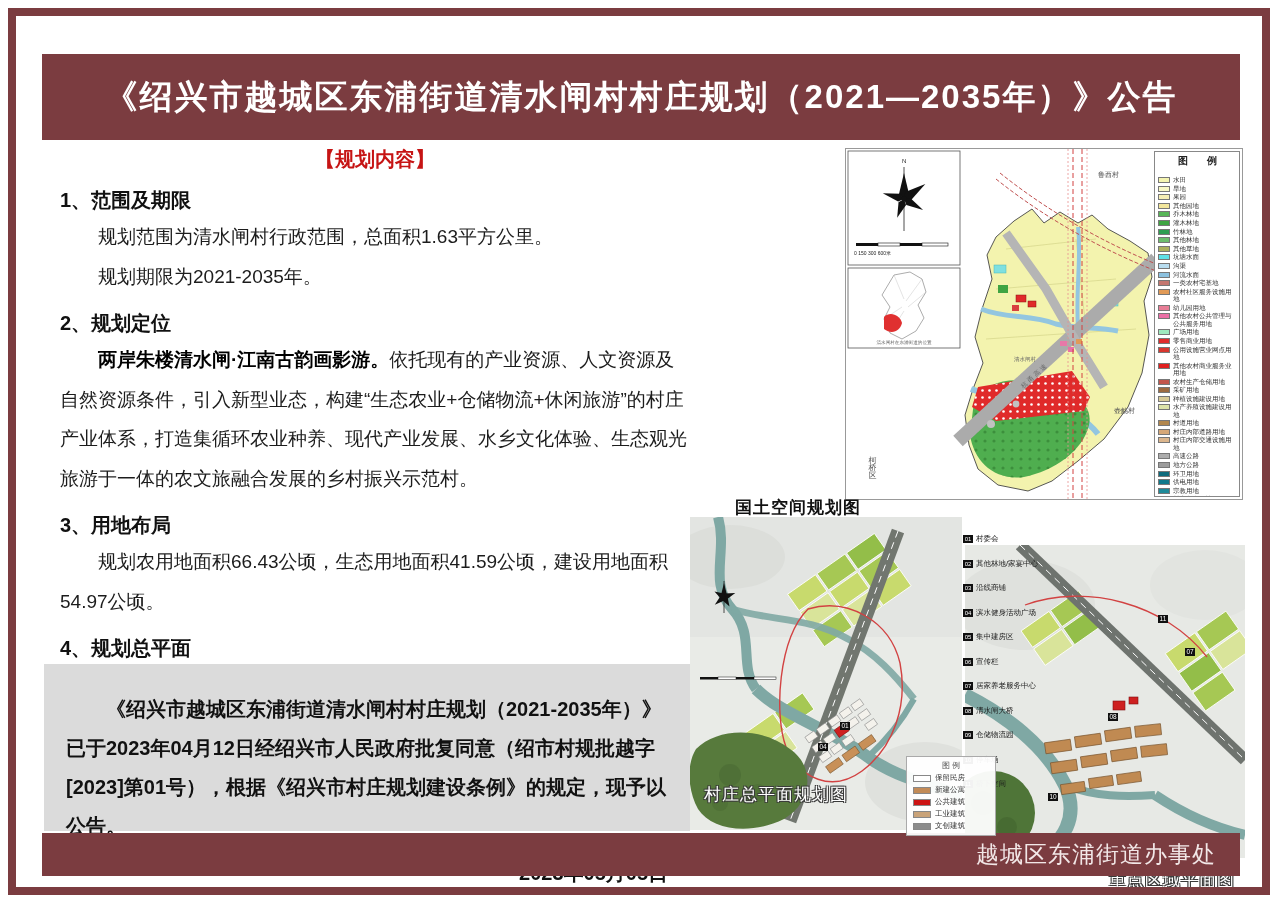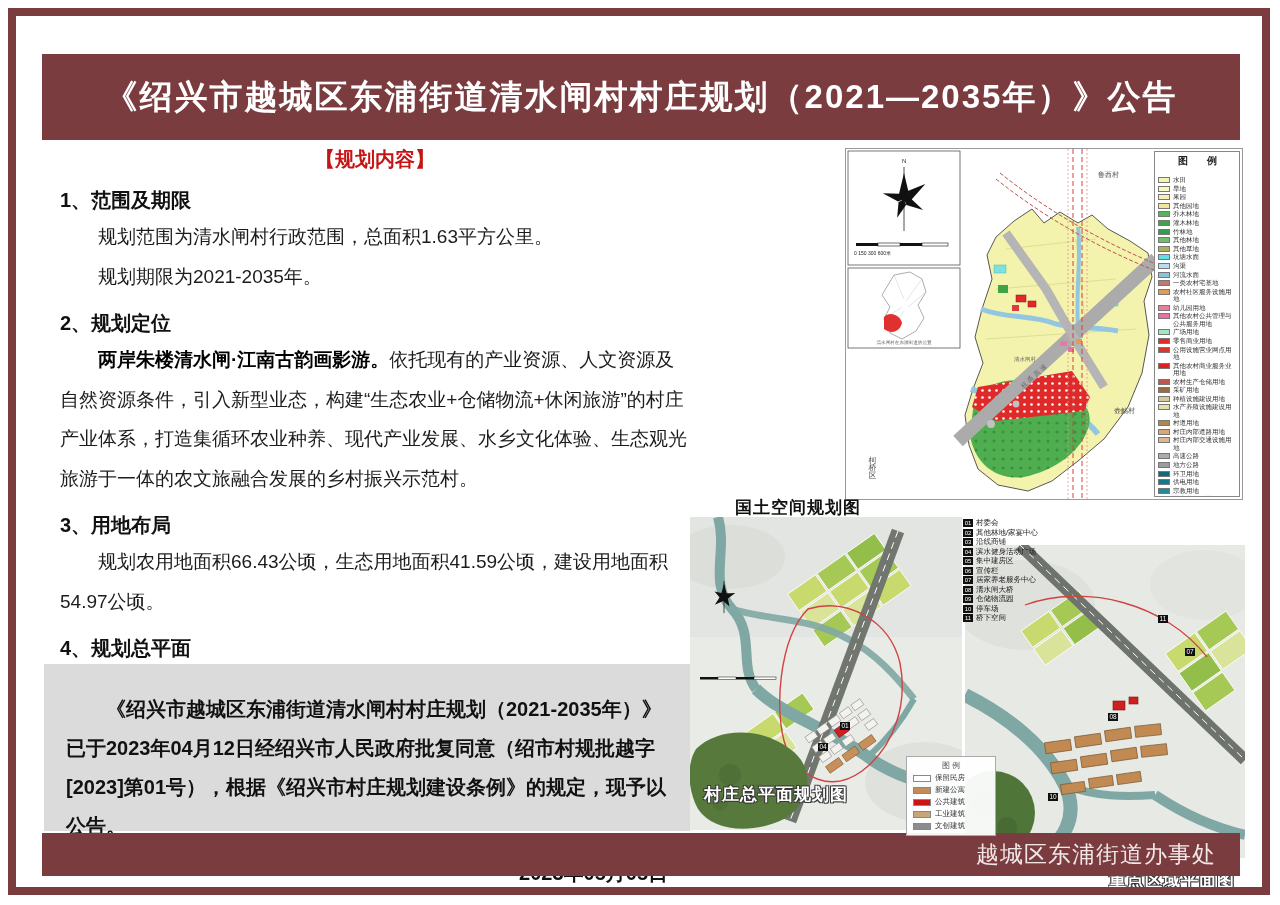--- a/index.html
+++ b/index.html
@@ -27,27 +27,27 @@
   .map1 > svg { position:absolute; left:0; top:0; }
   .lg { position:absolute; top:2px; right:2px; bottom:2px; width:86px; background:#fff; border:1px solid #888; padding:2px 2px 0 3px; overflow:hidden; z-index:5; }
   .lg-title { font-size:10px; font-weight:bold; text-align:center; letter-spacing:8px; color:#222; margin-bottom:8px; padding-left:8px; }
   .lg-row { display:flex; align-items:flex-start; margin-bottom:1.2px; }
   .lg-sw { flex:0 0 12px; height:6px; margin:1px 3px 0 0; border:0.5px solid #777; }
   .lg-lb { font-size:6.5px; line-height:7.4px; color:#333; }
 
   .cap1 { position:absolute; left:735px; top:496px; font-size:17px; font-weight:bold; color:#111; letter-spacing:1px; }
   .map2 { position:absolute; left:690px; top:517px; width:272px; height:313px; }
   .map3 { position:absolute; left:965px; top:545px; width:280px; height:365px; }
-  .mapcap { position:absolute; font-size:17px; font-weight:bold; color:#fff; letter-spacing:1px;
+  .mapcap { position:absolute; font-size:17px; font-weight:normal; color:#fff; letter-spacing:1px;
             text-shadow:-1px -1px 0 #3a3a3a, 1px -1px 0 #3a3a3a, -1px 1px 0 #3a3a3a, 1px 1px 0 #3a3a3a; }
   .cap2 { left:14px; bottom:24px; }
   .cap3 { right:10px; bottom:18px; }
 
   .keylist { position:absolute; left:963px; top:519px; width:132px; z-index:6; }
-  .kl-row { display:flex; align-items:center; margin-bottom:1px; }
+  .kl-row { display:flex; align-items:center; margin-bottom:1px;margin-top:16px; }
   .kl-num { background:#101010; color:#fff; font-size:6px; line-height:8px; min-width:10px; text-align:center; margin-right:3px; }
   .kl-lb { font-size:7.5px; color:#1a1a1a; line-height:8.5px; }
 
   .plegend { position:absolute; left:906px; top:756px; width:90px; background:rgba(255,255,255,0.95); border:1px solid #aaa; padding:3px 4px 2px 6px; z-index:6; }
   .pl-title { font-size:8px; color:#555; text-align:center; margin-bottom:2px; letter-spacing:2px; }
   .pl-row { display:flex; align-items:center; margin-bottom:2px; }
   .pl-sw { width:18px; height:7px; border:0.5px solid #888; margin-right:4px; flex:0 0 18px; }
   .pl-lb { font-size:7.5px; color:#333; }
 
   .mk { position:absolute; background:#101010; color:#fff; font-size:6.5px; line-height:8px; padding:0 1.5px; z-index:4; }

